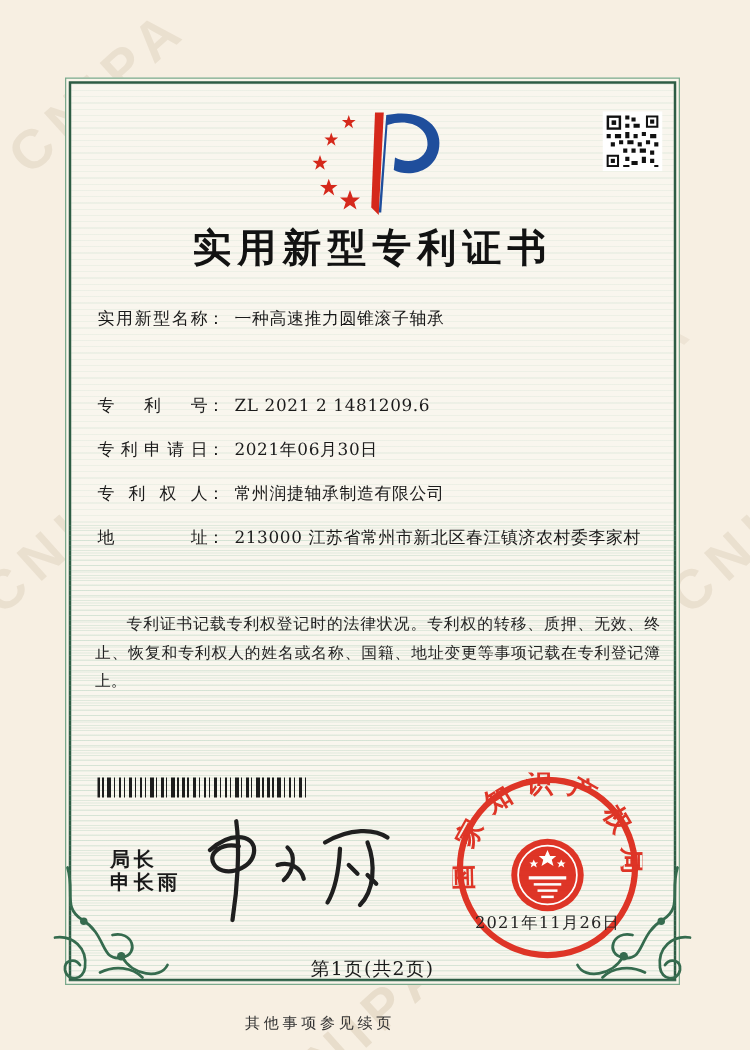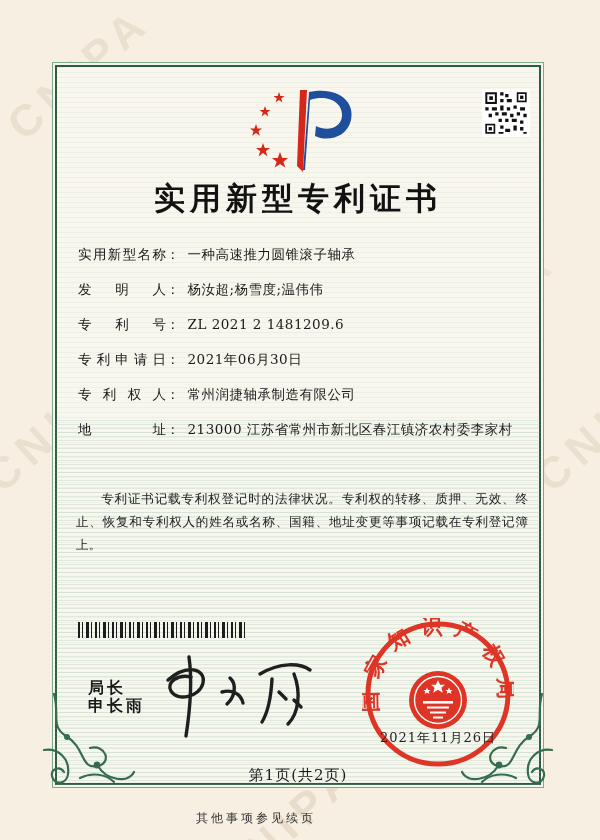--- a/index.html
+++ b/index.html
@@ -130,23 +130,20 @@
       <rect x="3" y="22" width="4" height="4" fill="#fff"></rect>
       <rect x="4" y="23" width="2" height="2" fill="#111"></rect>
       <path d="M11,2h2v2h-2z M14,3h2v2h-2z M11,6h2v2h-2z M15,6h3v2h-3z M2,11h2v2h-2z M6,11h3v2h-3z M11,10h2v3h-2z M15,11h2v2h-2z M19,10h2v2h-2z M23,11h3v2h-3z M4,15h2v2h-2z M8,14h2v2h-2z M12,14h3v2h-3z M17,15h2v2h-2z M21,14h2v2h-2z M25,15h2v2h-2z M10,18h2v2h-2z M14,18h2v2h-2z M18,18h3v2h-3z M23,19h2v2h-2z M11,22h2v2h-2z M14,24h3v2h-3z M19,22h2v3h-2z M23,23h2v2h-2z M25,26h2v1h-2z M10,26h3v1h-3z"></path>
     </g>
   </svg>
 
   <div class="abs title">实用新型专利证书</div>
 
   <div class="abs row" style="top:246px">
     <span class="lab">实用新型名称</span><span class="colon">：</span><span class="val">一种高速推力圆锥滚子轴承</span>
-  </div>
-  <div class="abs row" style="top:281px">
-    <span class="lab">发明人</span><span class="colon">：</span><span class="val">杨汝超;杨雪度;温伟伟</span>
   </div>
   <div class="abs row" style="top:316px">
     <span class="lab">专利号</span><span class="colon">：</span><span class="val">ZL 2021 2 1481209.6</span>
   </div>
   <div class="abs row" style="top:351px">
     <span class="lab">专利申请日</span><span class="colon">：</span><span class="val">2021年06月30日</span>
   </div>
   <div class="abs row" style="top:386px">
     <span class="lab">专利权人</span><span class="colon">：</span><span class="val">常州润捷轴承制造有限公司</span>
   </div>

